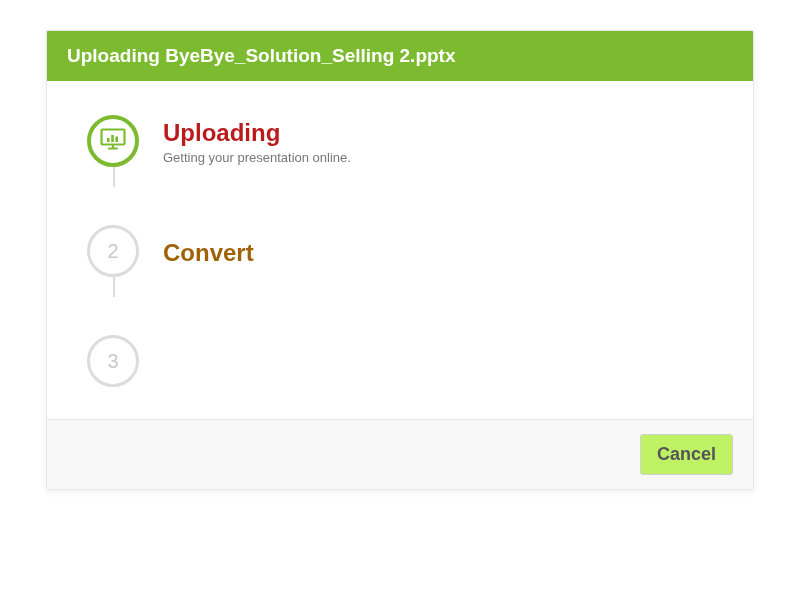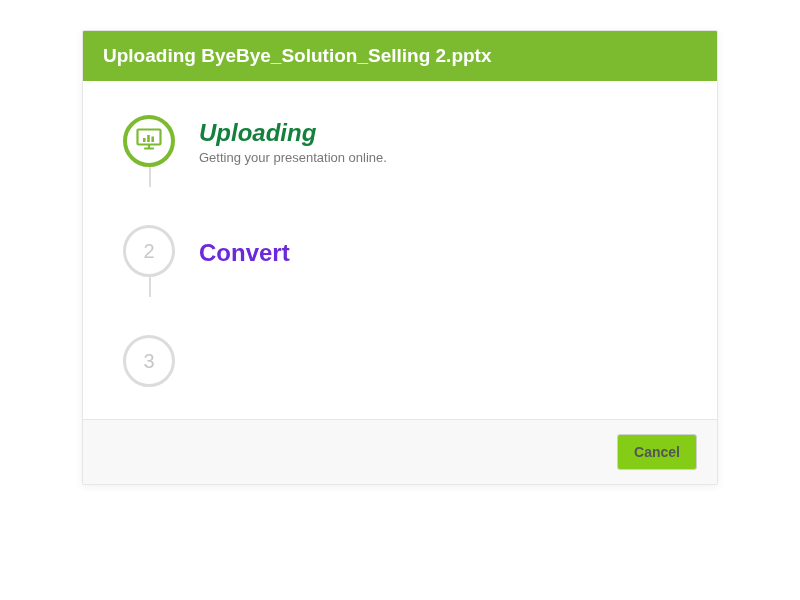--- a/index.html
+++ b/index.html
@@ -11,21 +11,21 @@
       font-family: -apple-system, BlinkMacSystemFont, "Segoe UI", Helvetica, Arial, sans-serif;
       background: #fff;
       width: 800px;
       height: 600px;
       display: flex;
       align-items: flex-start;
       justify-content: center;
       padding-top: 30px;
     }
     .dialog {
-      width: 636px;
+      width: 708px;
       background: #fff;
       border: 1px solid #e6e6e6;
       box-shadow: 0 2px 8px rgba(0,0,0,0.06);
       border-radius: 2px;
       overflow: hidden;
     }
     .dialog-header {
       background: #7cbb2f;
       color: #fff;
       padding: 14px 20px;
@@ -75,47 +75,46 @@
       border-color: #7cbb2f;
       border-width: 4px;
     }
     .step-content {
       margin-left: 24px;
       padding-top: 2px;
     }
     .step-title {
       font-size: 24px;
       font-weight: 700;
-      color: #6d28d9;
+      color: #a16207;
       line-height: 1.3;
     }
     .step-title.active {
-      color: #15803d;
-      font-style: italic;
+      color: #b91c1c;
     }
     .step-subtitle {
       font-size: 13px;
       color: #777;
       margin-top: 2px;
     }
     .step.inactive .step-content {
       padding-top: 12px;
     }
     .dialog-footer {
       border-top: 1px solid #e6e6e6;
       background: #f8f8f8;
       padding: 14px 20px;
       display: flex;
       justify-content: flex-end;
     }
     .btn-cancel {
-      background: #84cc16;
+      background: #bef264;
       border: 1px solid #cfcfcf;
       color: #555;
-      font-size: 14px;
+      font-size: 18px;
       font-weight: 700;
       padding: 9px 16px;
       border-radius: 3px;
       cursor: pointer;
     }
     .monitor-icon {
       width: 26px;
       height: 22px;
     }
   </style>

